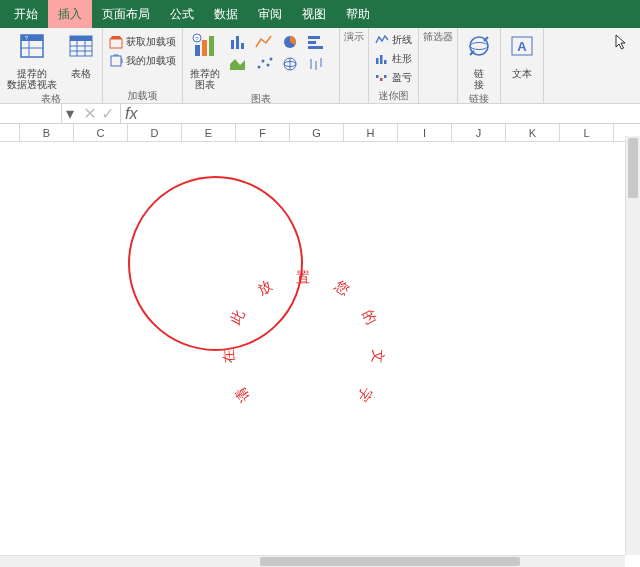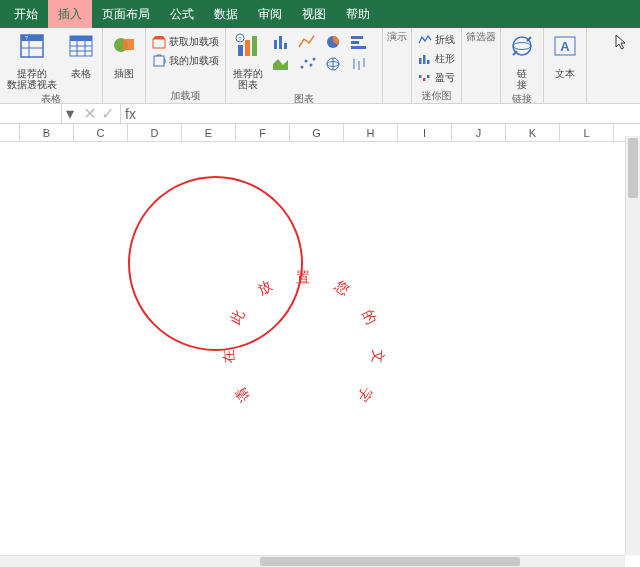--- a/index.html
+++ b/index.html
@@ -19,21 +19,21 @@
 .vstack{display:flex;flex-direction:column;gap:3px}
 .mini{display:flex;align-items:center;gap:3px;padding:1px 2px;cursor:pointer;font-size:10px;color:#444;white-space:nowrap}
 .mini .mic{width:14px;height:14px;display:flex;align-items:center;justify-content:center}
 .chart-row{display:flex;flex-wrap:wrap;width:108px;gap:2px;align-content:flex-start;padding-top:2px}
 .chart-ic{width:24px;height:20px;display:flex;align-items:center;justify-content:center;cursor:pointer}
 .name-bar{height:20px;background:#fff;border-bottom:1px solid #d4d4d4;display:flex;align-items:center}
 .name-box{width:62px;height:100%;border-right:1px solid #d4d4d4;display:flex;align-items:center;padding:0 4px;font-size:11px;color:#333}
 .nb-dd{width:16px;text-align:center;color:#666;cursor:pointer}
 .fx-btns{display:flex;align-items:center;gap:2px;padding:0 4px;border-right:1px solid #d4d4d4;height:100%}
 .fx-btn{width:16px;height:16px;display:flex;align-items:center;justify-content:center;color:#bbb;cursor:pointer}
-.fx-lbl{font-size:14px;color:#666;padding:0 4px}
+.fx-lbl{font-style:italic;font-size:16px;color:#666;padding:0 4px}
 .col-hdr{height:18px;background:#fff;border-bottom:1px solid #d9d9d9;display:flex}
 .corner{width:20px;border-right:1px solid #d9d9d9}
 .ch{width:54px;border-right:1px solid #d9d9d9;text-align:center;font-size:11px;color:#555;line-height:18px}
 .grid-body{position:relative;height:416px;background:#fff}
 .circle{position:absolute;left:128px;top:34px;width:175px;height:175px;border:2px solid #e52b2b;border-radius:50%}
 .arc-text{position:absolute;left:128px;top:34px;width:175px;height:175px}
 .arc-text span{position:absolute;left:50%;top:50%;font-size:14px;color:#e52b2b;font-weight:500;transform-origin:0 0}
 .scroll-v{position:absolute;right:0;top:136px;bottom:12px;width:15px;background:#f0f0f0;border-left:1px solid #e0e0e0}
 .scroll-v .thumb{position:absolute;left:2px;right:2px;top:2px;height:60px;background:#c8c8c8;border-radius:2px}
 .scroll-h{position:absolute;left:0;right:15px;bottom:0;height:12px;background:#f0f0f0;border-top:1px solid #e0e0e0}
@@ -82,34 +82,20 @@
               <line x1="9" y1="3" x2="9" y2="23" stroke="#4472c4"></line>
               <line x1="17" y1="3" x2="17" y2="23" stroke="#4472c4"></line>
             </svg>
           </div>
         <div class="lbl">表格</div>
       </div>
     </div>
     <div class="grp-label">表格</div>
   </div>
 
-  <div class="grp">
-    <div class="grp-body">
-      <div class="big-btn">
-        <div class="ic">
-            <svg width="26" height="26" viewBox="0 0 26 26">
-              <circle cx="10" cy="12" r="7" fill="#70ad47"></circle>
-              <rect x="12" y="6" width="11" height="11" fill="#ed7d31" opacity="0.9"></rect>
-            </svg>
-          </div>
-        <div class="lbl">插图</div>
-      </div>
-    </div>
-    <div class="grp-label">&nbsp;</div>
-  </div>
 
   <div class="grp">
     <div class="grp-body">
       <div class="vstack" style="padding-top:4px">
         <div class="mini">
           <div class="mic">
               <svg width="14" height="14" viewBox="0 0 14 14">
                 <rect x="1" y="4" width="12" height="9" fill="none" stroke="#e8582c"></rect>
                 <path d="M1 4 L13 4 L11 1 L3 1 Z" fill="#e8582c"></path>
               </svg>

